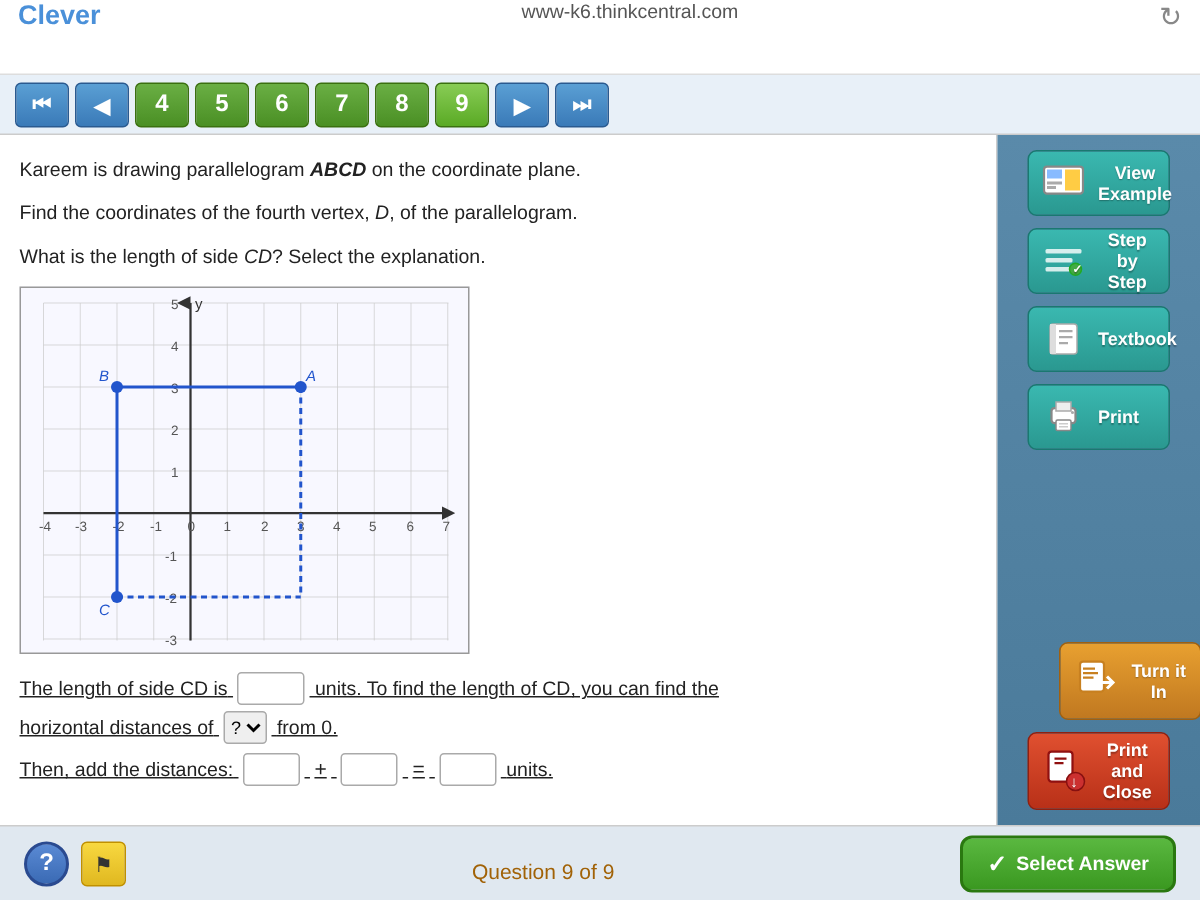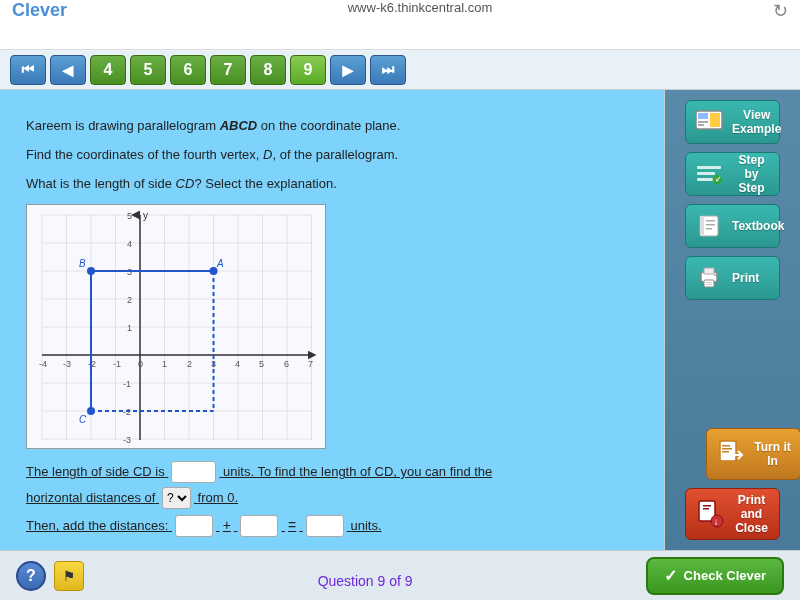--- a/index.html
+++ b/index.html
@@ -74,22 +74,22 @@
 
     
     .main-content {
       display: flex;
       height: 460px;
     }
 
     
     .left-panel {
       flex: 1;
-      background: #7dd3fc;
-      padding: 26px;
+      background: #ffffff;
+      padding: 13px;
       overflow-y: auto;
       border-right: 1px solid #ccc;
     }
 
     .question-text {
       font-size: 13px;
       line-height: 1.6;
       margin-bottom: 8px;
       color: #222;
     }
@@ -251,21 +251,21 @@
       border: 1px solid #c09000;
       color: #333;
       font-size: 14px;
       cursor: pointer;
       display: flex;
       align-items: center;
       justify-content: center;
     }
     .question-counter {
       font-size: 14px;
-      color: #6d28d9;
+      color: #a16207;
       font-weight: normal;
       margin-top: 11px;
     }
     .check-answer-btn {
       background: linear-gradient(to bottom, #5ab840, #3a9820);
       border: 2px solid #2a7810;
       border-radius: 8px;
       color: white;
       font-size: 13px;
       font-weight: bold;
@@ -526,15 +526,15 @@
 </div>
 
 <div class="bottom-bar">
   <div class="bottom-left">
     <button class="help-btn">?</button>
     <button class="flag-btn">⚑</button>
   </div>
   <span class="question-counter">Question 9 of 9</span>
   <button class="check-answer-btn">
     <span style="font-size:16px;">✓</span>
-    <span>Check Clever</span>
+    <span>Select Answer</span>
   </button>
 </div>
 
 </body></html>

